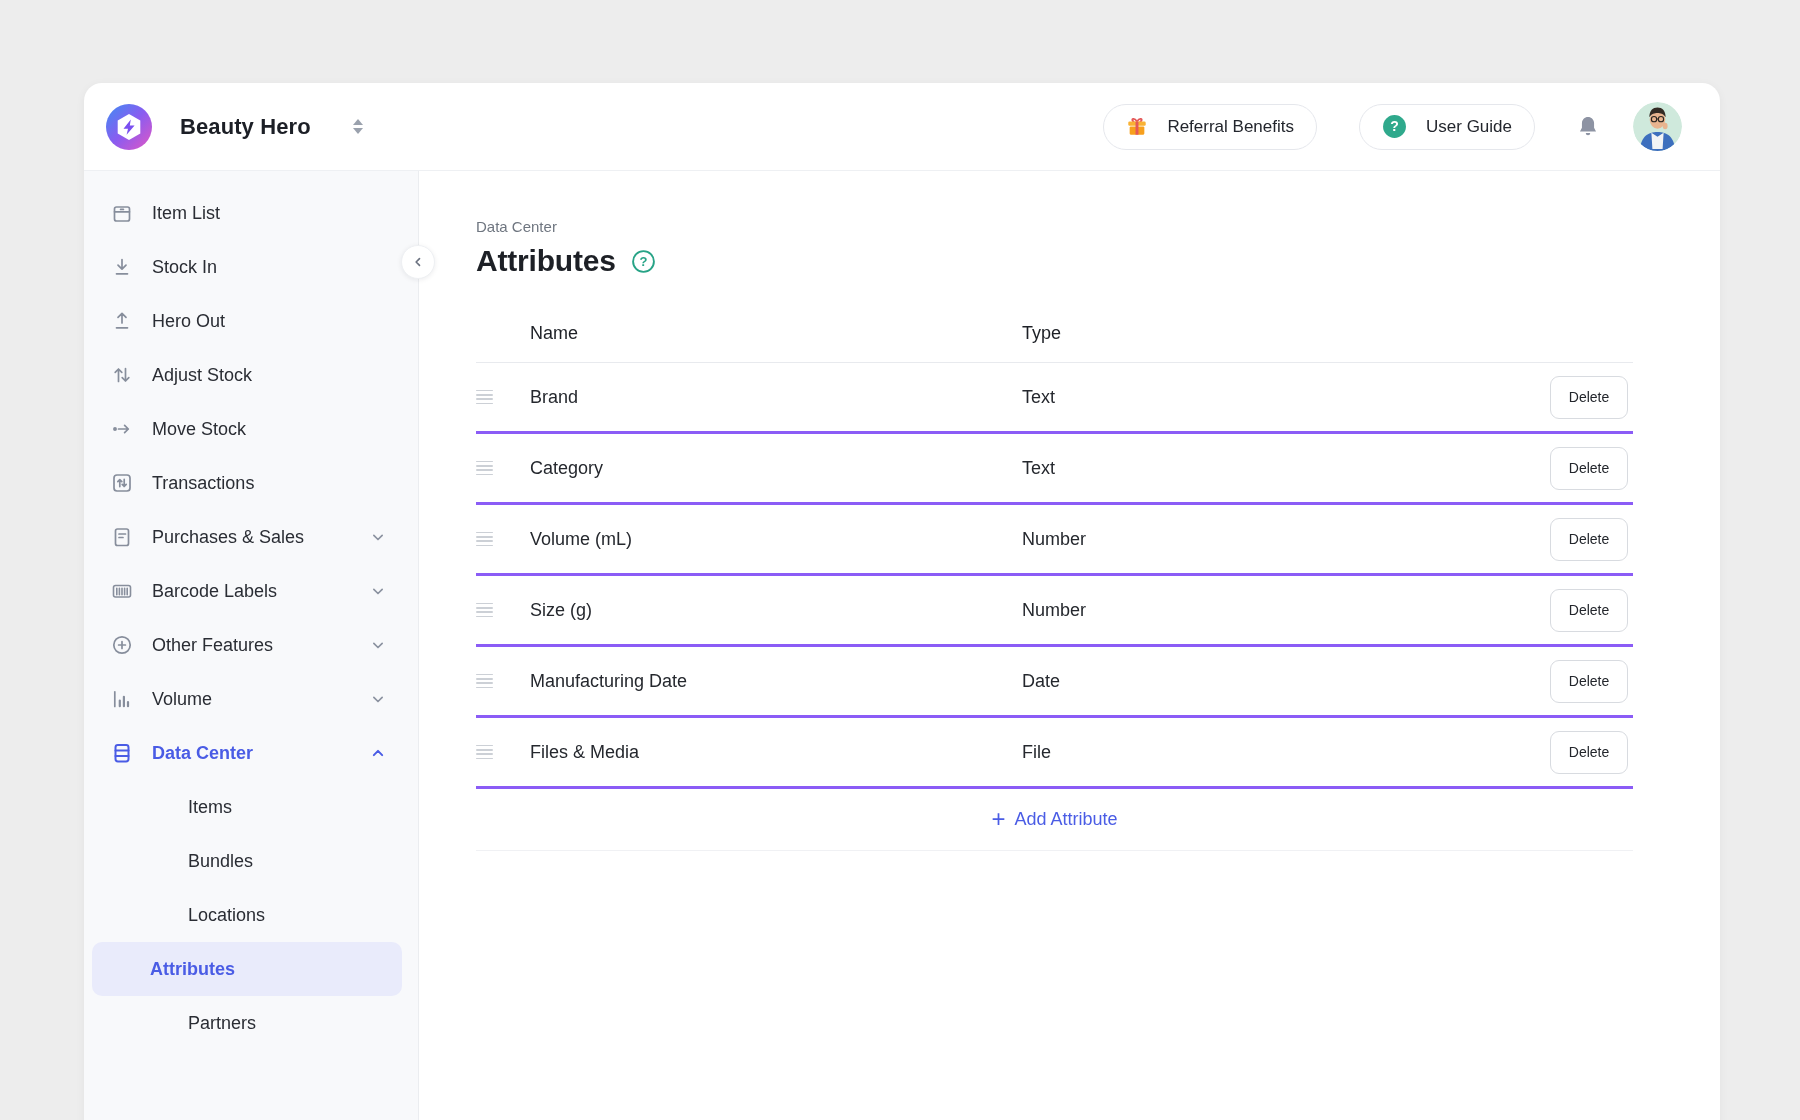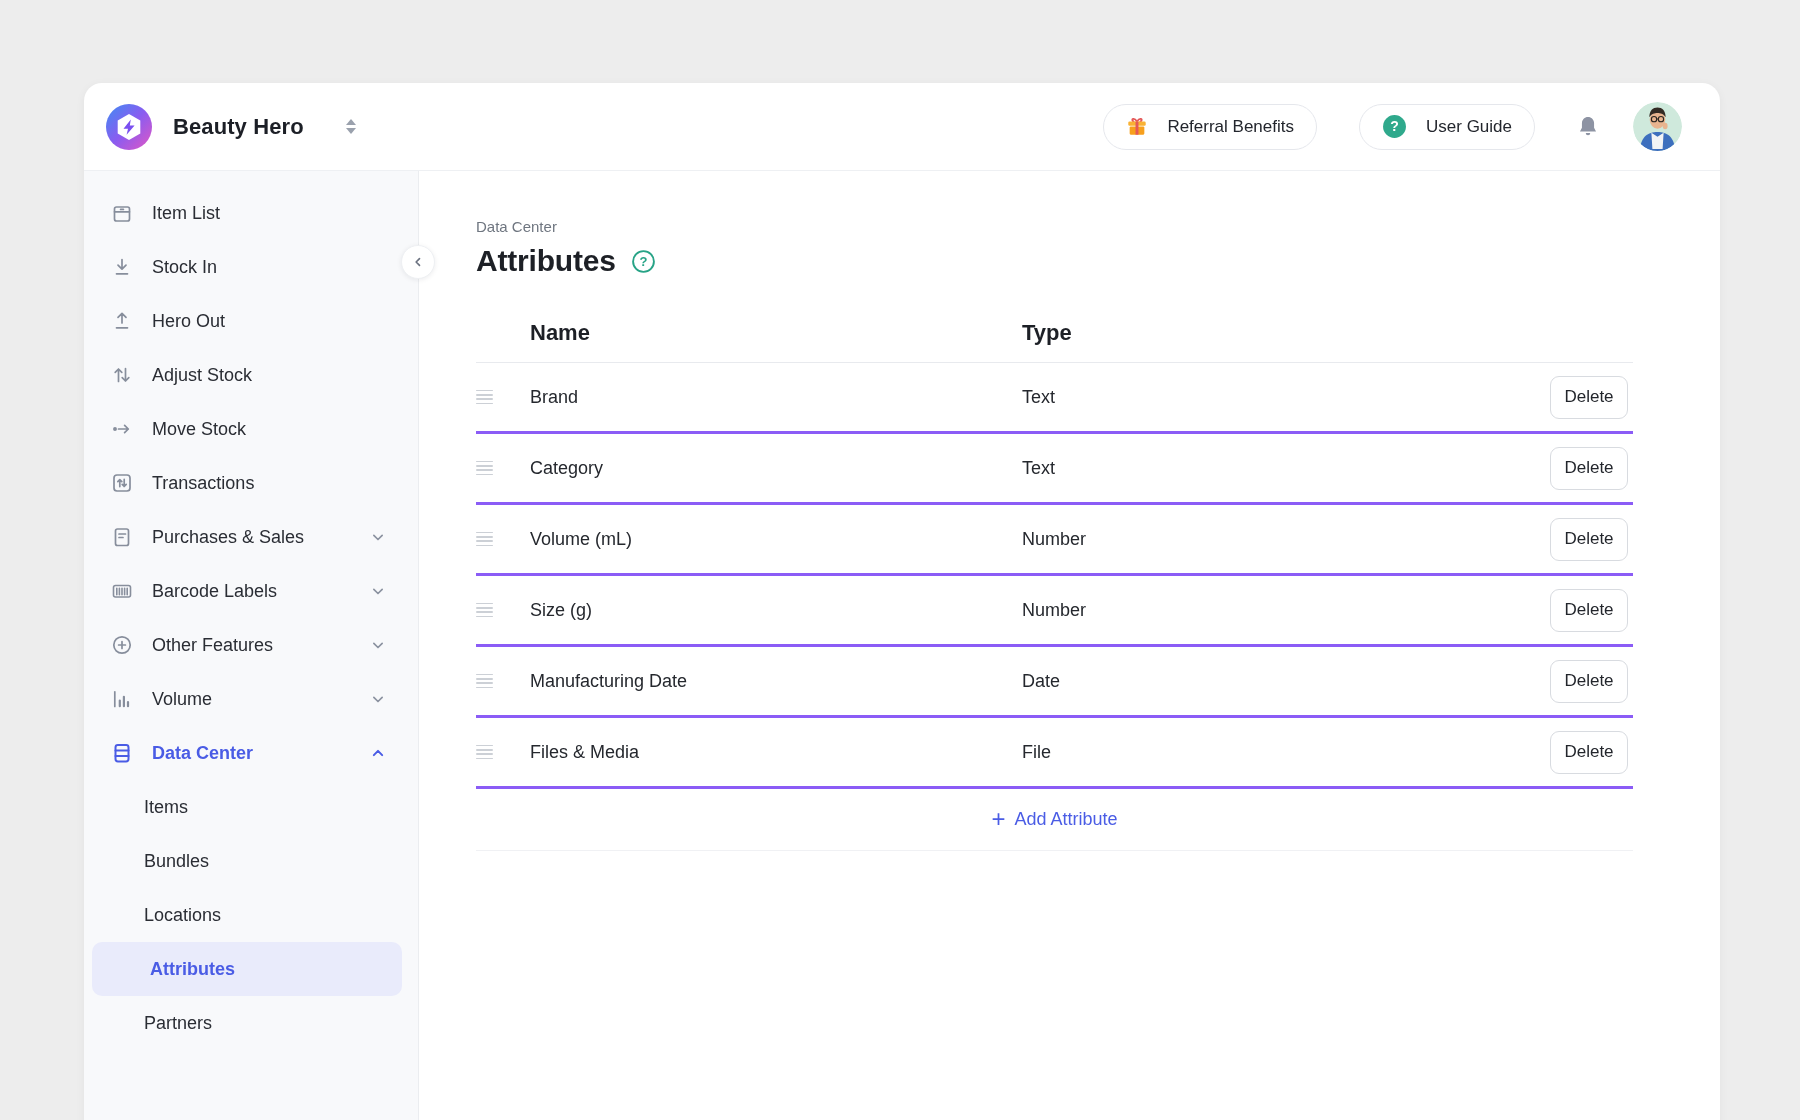--- a/index.html
+++ b/index.html
@@ -16,21 +16,21 @@
     background:#ffffff; border-radius:18px;
     box-shadow:0 2px 10px rgba(20,24,40,.05);
     display:flex; flex-direction:column; overflow:hidden;
   }
   
   .app-header {
     flex:0 0 88px; display:flex; align-items:center;
     padding:0 38px 0 22px; border-bottom:1px solid #eef0f3;
   }
   .logo { width:46px; height:46px; flex:0 0 46px; }
-  .app-title { margin-left:21px; font-size:22px; font-weight:700; color:#1c1f26; letter-spacing:.1px; }
+  .app-title { margin-left:28px; font-size:22px; font-weight:700; color:#1c1f26; letter-spacing:.1px; }
   .sorter { margin-left:42px; display:flex; flex-direction:column; gap:3px; cursor:pointer; }
   .sorter .tri-up   { width:0; height:0; border-left:5px solid transparent; border-right:5px solid transparent; border-bottom:6px solid #9aa1ad; }
   .sorter .tri-down { width:0; height:0; border-left:5px solid transparent; border-right:5px solid transparent; border-top:6px solid #9aa1ad; }
   .header-right { margin-left:auto; display:flex; align-items:center; }
   .pill {
     height:46px; border:1px solid #e5e7ec; border-radius:23px; background:#fff;
     display:flex; align-items:center; gap:19px; padding:0 22px;
     font-size:17px; font-weight:500; color:#23262d; cursor:pointer;
     font-family:"Liberation Sans", sans-serif;
   }
@@ -51,46 +51,46 @@
   }
   .nav-item {
     height:54px; display:flex; align-items:center;
     padding:0 30px 0 26px; font-size:18px; color:#2a2d34; cursor:pointer;
   }
   .nav-item .nico { width:24px; height:24px; margin-right:18px; flex:0 0 24px; }
   .nav-item .chev { margin-left:auto; display:flex; }
   .nav-item.active { color:#4a5ce5; font-weight:700; }
   .nav-sub {
     height:54px; display:flex; align-items:center;
-    padding-left:60px; font-size:18px; color:#2a2d34; cursor:pointer;
+    padding-left:60px; font-size:18px; color:#2a2d34; cursor:pointer;margin-left:44px;
   }
   .nav-sub.active {
     background:#e9ebfb; border-radius:10px;
     margin:0 16px 0 8px; padding-left:58px;
     color:#4a5ce5; font-weight:700;
   }
   
   .main { flex:1; background:#fff; padding:47px 0 0 57px; overflow:hidden; }
   .breadcrumb { font-size:15px; color:#6f7680; }
   .title-row { display:flex; align-items:center; gap:15px; margin-top:9px; }
   .page-title { font-size:30px; font-weight:700; color:#1d2026; letter-spacing:-.2px; }
   .help-btn { background:none; border:none; cursor:pointer; display:flex; padding:0; }
   .attr-table { width:1157px; margin-top:26px; }
   .thead, .trow {
     display:grid; grid-template-columns:54px 492px 1fr 130px; align-items:center;
   }
-  .thead { height:59px; border-bottom:1px solid #e8eaee; font-size:22px; font-weight:700; color:#1d2026; }
+  .thead { height:59px; border-bottom:1px solid #e8eaee; font-size:18px; font-weight:400; color:#1d2026; }
   .trow { height:71px; border-bottom:3px solid #8b5cf6; font-size:18px; color:#25282e; }
   .drag-handle { width:17px; display:flex; flex-direction:column; gap:2.5px; cursor:grab; }
   .drag-handle i { display:block; height:1.8px; background:#ccd0d6; border-radius:1px; }
   .delete-btn {
     grid-column:4; justify-self:end; margin-right:5px;
     width:78px; height:43px; background:#fff;
     border:1px solid #d8dbe0; border-radius:9px;
-    font-size:17px; color:#23262c; cursor:pointer;
+    font-size:14px; color:#23262c; cursor:pointer;
     font-family:"Liberation Sans", sans-serif;
   }
   .add-row {
     height:62px; border-bottom:1px solid #f0f1f4;
     display:flex; align-items:center; justify-content:center; gap:9px;
     color:#4a5ce5; font-size:18px; font-weight:500; cursor:pointer;
   }
   .add-plus { font-size:24px; font-weight:400; line-height:1; margin-top:-2px; }
 </style>
 </head>

